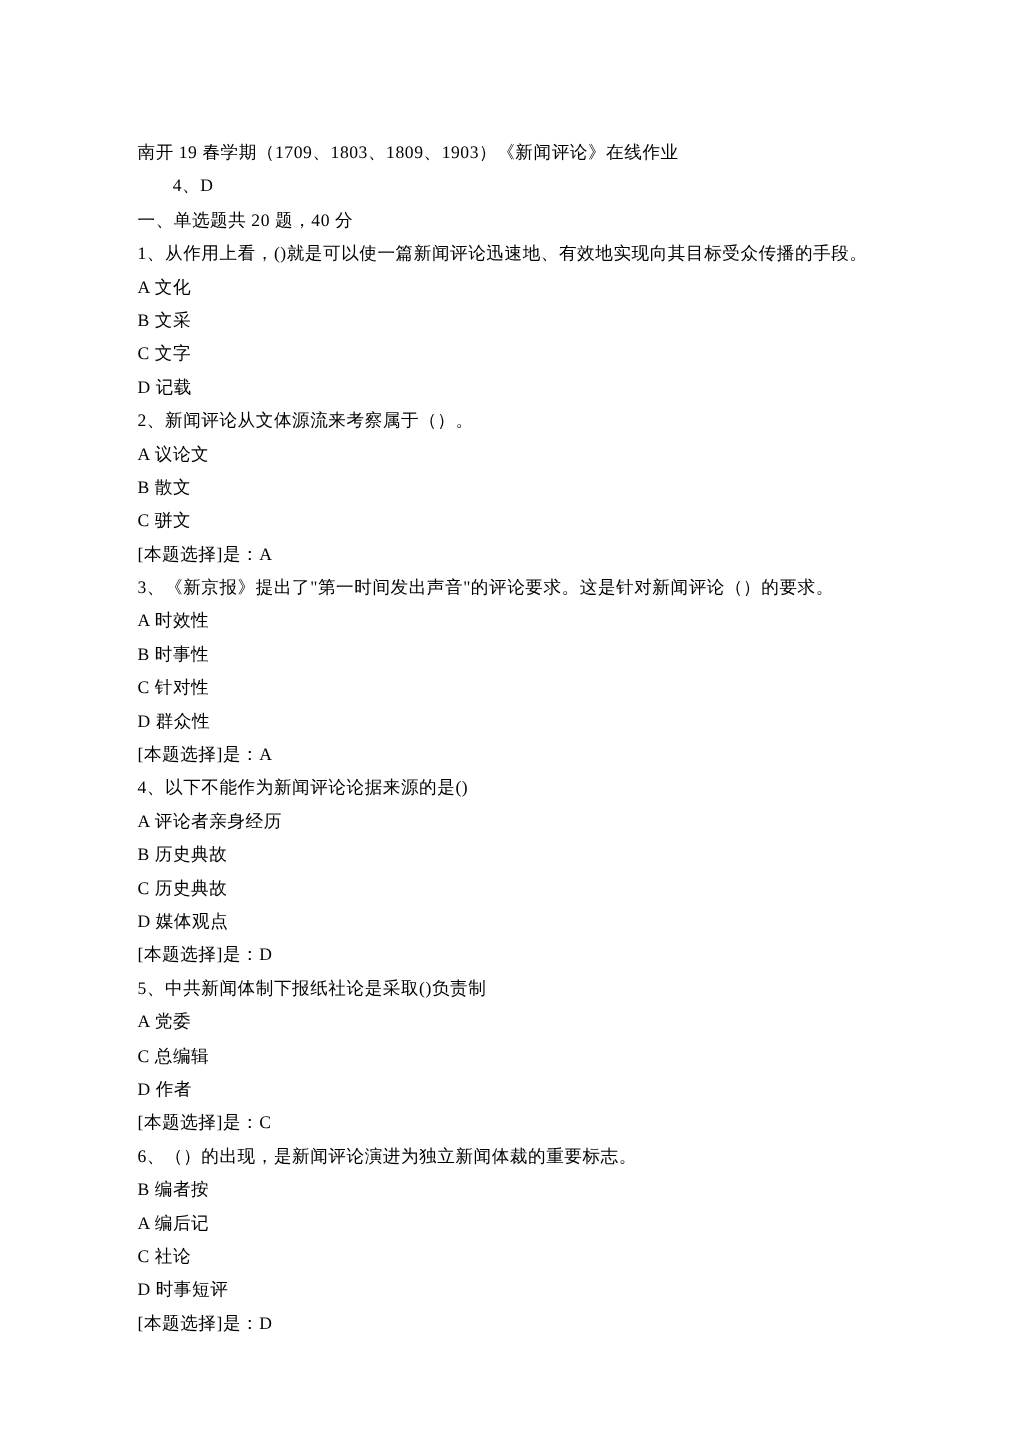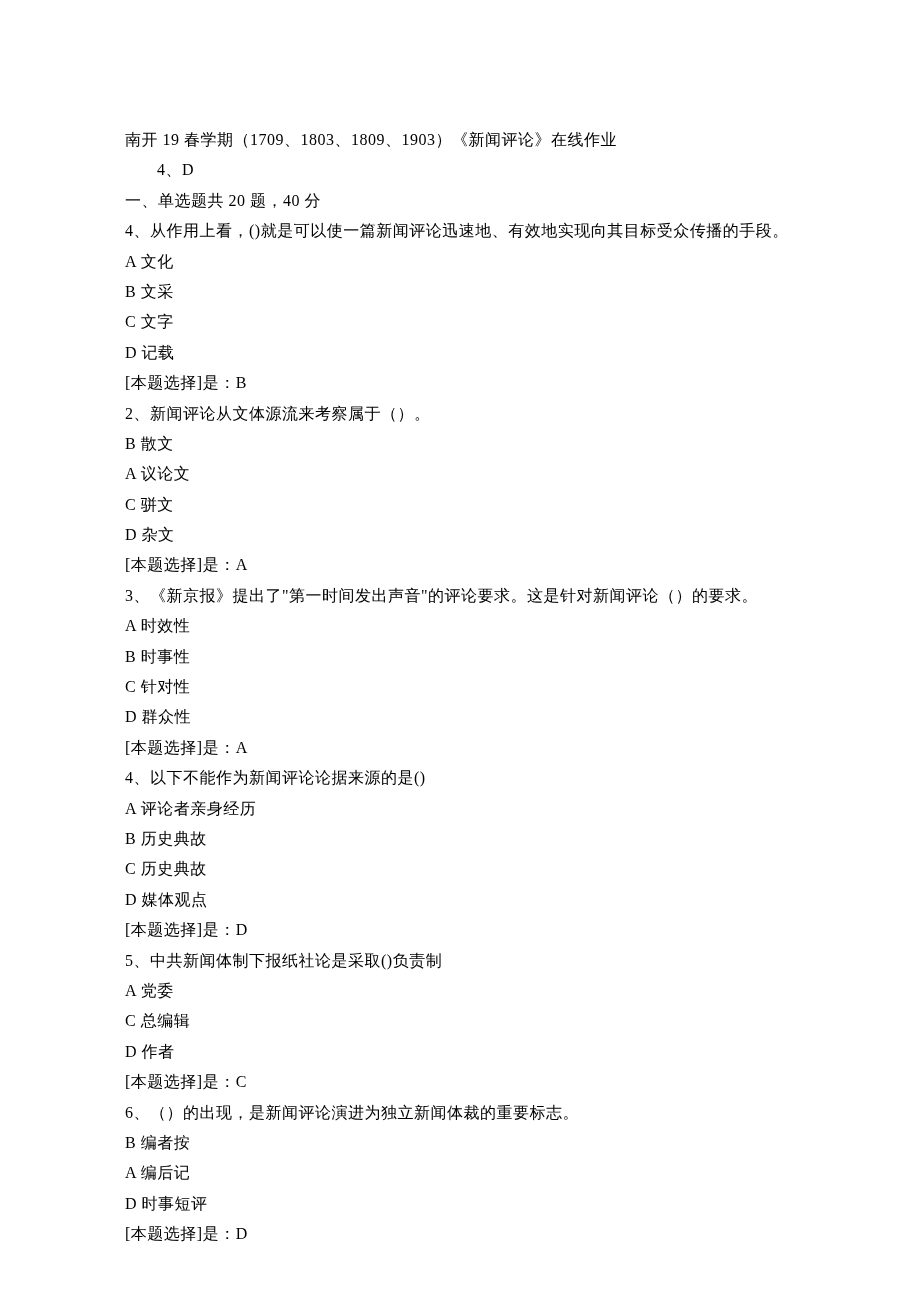--- a/index.html
+++ b/index.html
@@ -27,32 +27,30 @@
     }
   </style>
 </head>
 <body>
 
 <div class="content">
   <div class="line">南开 19 春学期（1709、1803、1809、1903）《新闻评论》在线作业</div>
   <div class="line indent">4、D</div>
   <div class="line">一、单选题共 20 题，40 分</div>
 
-  <div class="line">4、从作用上看，()就是可以使一篇新闻评论迅速地、有效地实现向其目标受众传播的手段。</div>
+  <div class="line">1、从作用上看，()就是可以使一篇新闻评论迅速地、有效地实现向其目标受众传播的手段。</div>
   <div class="line">A 文化</div>
   <div class="line">B 文采</div>
   <div class="line">C 文字</div>
   <div class="line">D 记载</div>
-  <div class="line">[本题选择]是：B</div>
 
   <div class="line">2、新闻评论从文体源流来考察属于（）。</div>
+  <div class="line">A 议论文</div>
   <div class="line">B 散文</div>
-  <div class="line">A 议论文</div>
   <div class="line">C 骈文</div>
-  <div class="line">D 杂文</div>
   <div class="line">[本题选择]是：A</div>
 
   <div class="line">3、《新京报》提出了"第一时间发出声音"的评论要求。这是针对新闻评论（）的要求。</div>
   <div class="line">A 时效性</div>
   <div class="line">B 时事性</div>
   <div class="line">C 针对性</div>
   <div class="line">D 群众性</div>
   <div class="line">[本题选择]是：A</div>
 
   <div class="line">4、以下不能作为新闻评论论据来源的是()</div>
@@ -64,16 +62,17 @@
 
   <div class="line">5、中共新闻体制下报纸社论是采取()负责制</div>
   <div class="line">A 党委</div>
   <div class="line">C 总编辑</div>
   <div class="line">D 作者</div>
   <div class="line">[本题选择]是：C</div>
 
   <div class="line">6、（）的出现，是新闻评论演进为独立新闻体裁的重要标志。</div>
   <div class="line">B 编者按</div>
   <div class="line">A 编后记</div>
+  <div class="line">C 社论</div>
   <div class="line">D 时事短评</div>
   <div class="line">[本题选择]是：D</div>
 
 </div>
 
 </body></html>

